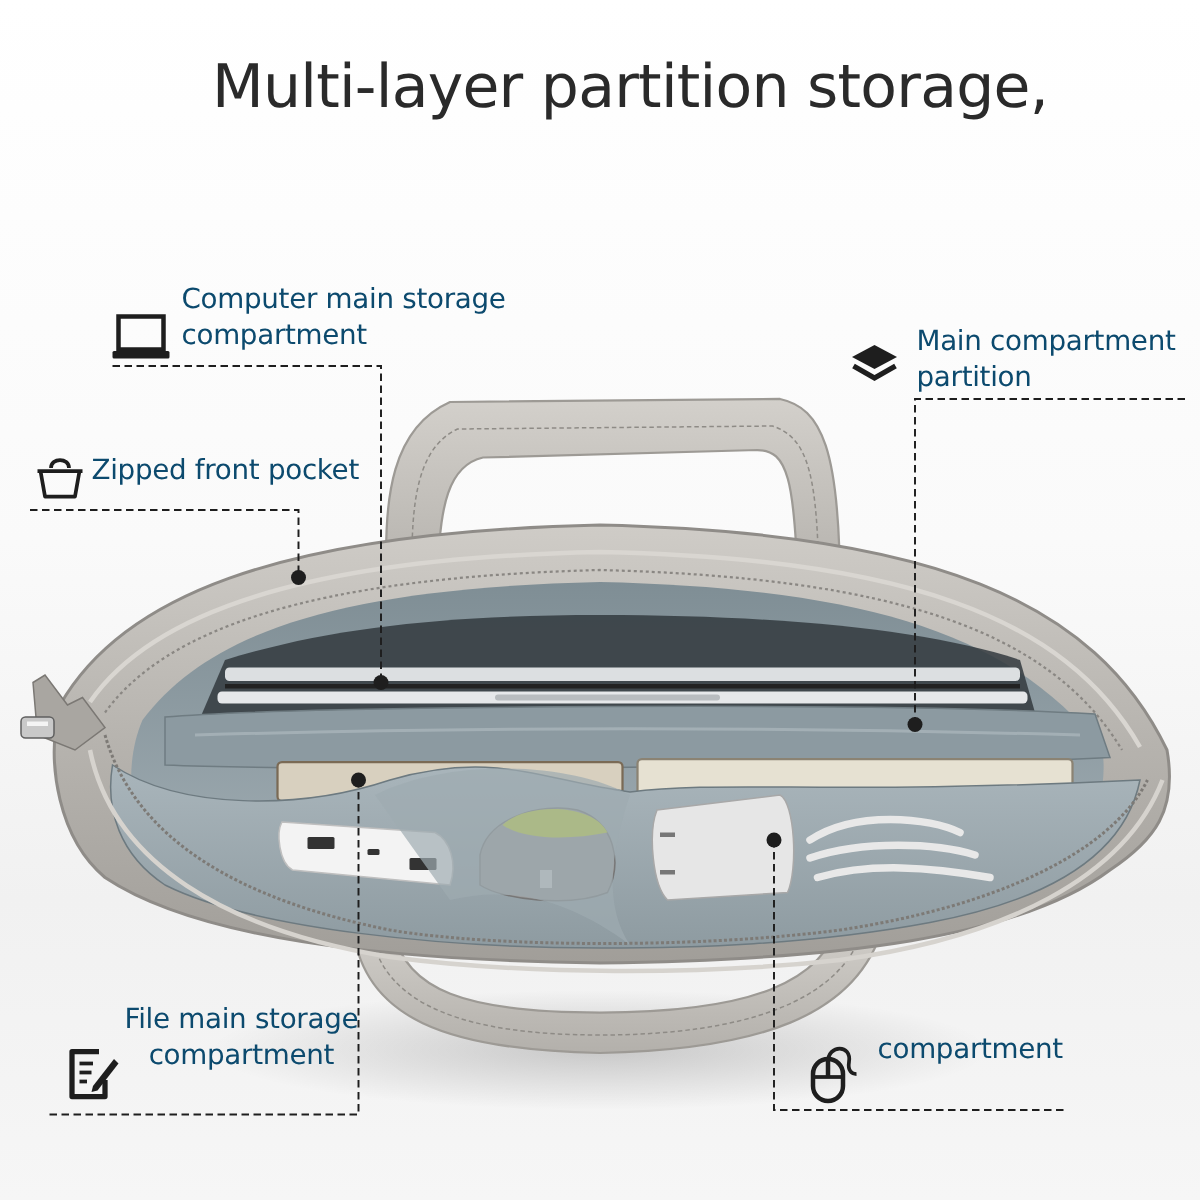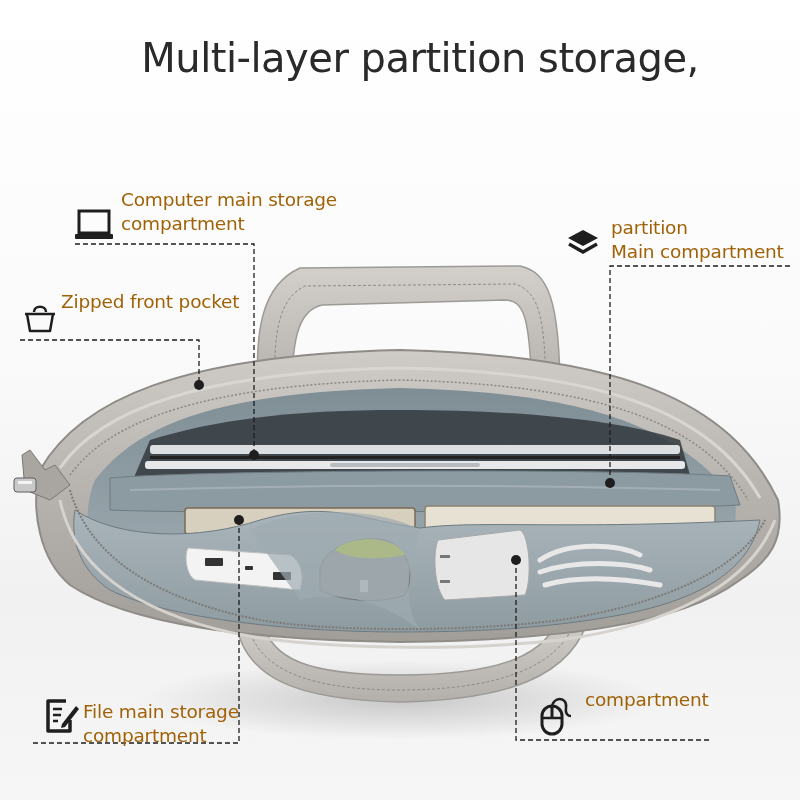--- a/index.html
+++ b/index.html
@@ -10,21 +10,21 @@
     color: #2b2b2b;
   }
   .title {
     position: absolute; left: 0; width: 800px; top: 32px;
     text-align: center; font-size: 40px; line-height: 52px;
     color: #2a2a2a; letter-spacing: -0.5px; font-weight: normal; padding-left: 20px;
   }
   .title span { display: block; }
   .scene { position: absolute; left: 0; top: 0; width: 800px; height: 800px; }
   .label {
-    position: absolute; font-size: 18.5px; line-height: 24px; color: #a16207;
+    position: absolute; font-size: 18.5px; line-height: 24px; color: #0c4a6e;
     letter-spacing: -0.2px; white-space: nowrap;
   }
   .label span { display: block; }
   .icon { position: absolute; }
   .leader { position: absolute; left: 0; top: 0; width: 800px; height: 800px; pointer-events: none; }
 </style>
 </head>
 <body>
 
 <div class="title">
@@ -144,45 +144,45 @@
   <span>compartment</span>
 </div>
 
 <div class="icon" style="left:566px; top:228px; width:34px; height:30px;">
   <svg width="34" height="30" viewBox="0 0 34 30">
     <polygon points="17,2 32,10 17,18 2,10" fill="#1e1e1e"></polygon>
     <polyline points="3,16 17,24 31,16" fill="none" stroke="#1e1e1e" stroke-width="3.5"></polyline>
   </svg>
 </div>
 <div class="label" style="left:611px; top:216px;">
+  <span>Main compartment</span>
   <span>partition</span>
-  <span>Main compartment</span>
 </div>
 
 <div class="icon" style="left:23px; top:302px; width:34px; height:32px;">
   <svg width="34" height="32" viewBox="0 0 34 32">
     <path d="M11 10 C 11 3, 23 3, 23 10" fill="none" stroke="#1e1e1e" stroke-width="2.5"></path>
     <line x1="2" y1="12" x2="32" y2="12" stroke="#1e1e1e" stroke-width="2.5"></line>
     <path d="M4 12 L 7 29 L 27 29 L 30 12" fill="none" stroke="#1e1e1e" stroke-width="2.5" stroke-linejoin="round"></path>
   </svg>
 </div>
-<div class="label" style="left:61px; top:290px;">
+<div class="label" style="left:61px; top:302px;">
   <span>Zipped front pocket</span>
 </div>
 
 <div class="icon" style="left:44px; top:696px; width:36px; height:38px;">
   <svg width="36" height="38" viewBox="0 0 36 38">
     <path d="M22 5 L 4 5 L 4 35 L 26 35 L 26 24" fill="none" stroke="#1e1e1e" stroke-width="3.5" stroke-linejoin="round"></path>
     <line x1="9" y1="13" x2="18" y2="13" stroke="#1e1e1e" stroke-width="2.5"></line>
     <line x1="9" y1="19" x2="17" y2="19" stroke="#1e1e1e" stroke-width="2.5"></line>
     <line x1="9" y1="25" x2="14" y2="25" stroke="#1e1e1e" stroke-width="2.5"></line>
     <path d="M18 28 L 32 10 L 35 13 L 21 31 L 17 32 Z" fill="#1e1e1e"></path>
   </svg>
 </div>
-<div class="label" style="left:83px; top:700px;">
+<div class="label" style="left:83px; top:668px;text-align:center;">
   <span>File main storage</span>
   <span>compartment</span>
 </div>
 
 <div class="icon" style="left:538px; top:694px; width:34px; height:42px;">
   <svg width="34" height="42" viewBox="0 0 34 42">
     <rect x="4" y="12" width="20" height="28" rx="10" fill="none" stroke="#1e1e1e" stroke-width="3"></rect>
     <line x1="4" y1="24" x2="24" y2="24" stroke="#1e1e1e" stroke-width="2.5"></line>
     <line x1="14" y1="12" x2="14" y2="24" stroke="#1e1e1e" stroke-width="3"></line>
     <path d="M14 14 C 14 2, 30 2, 28 14 C 27 20, 30 22, 33 22" fill="none" stroke="#1e1e1e" stroke-width="2.5"></path>

